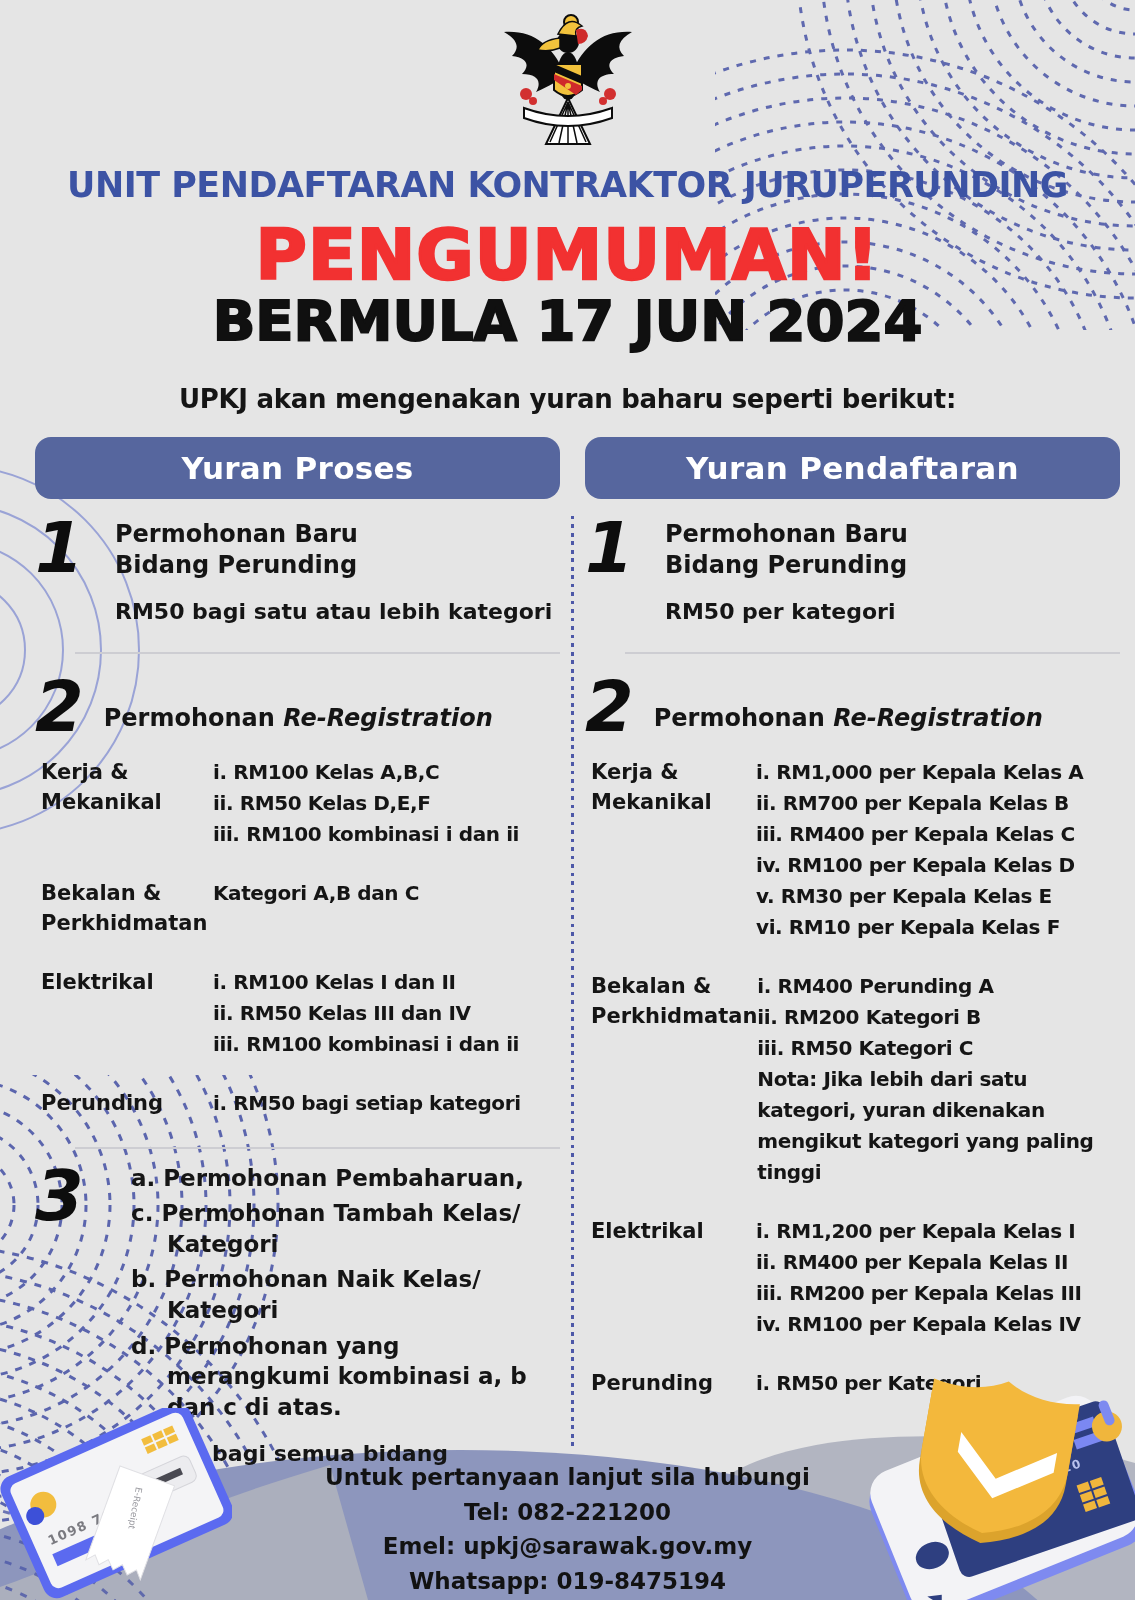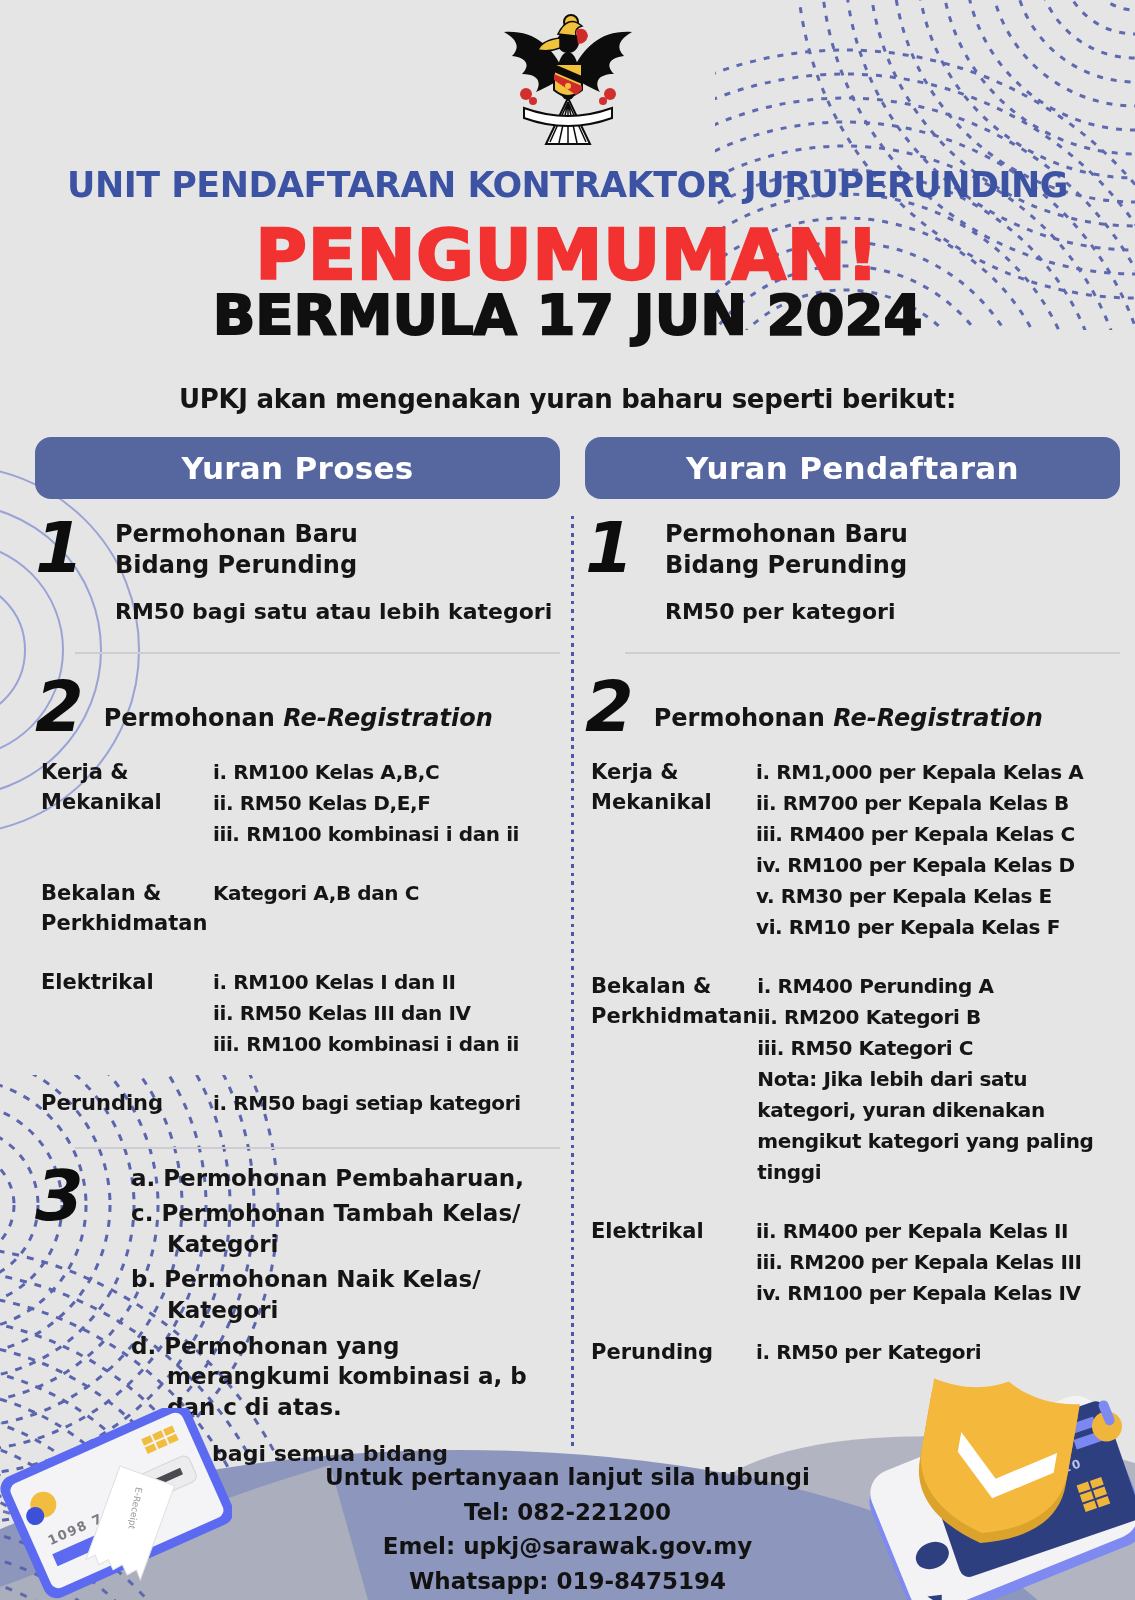--- a/index.html
+++ b/index.html
@@ -7,21 +7,21 @@
         font-family:"DejaVu Sans","Liberation Sans",sans-serif;color:#151515;}
   .deco{position:absolute;z-index:0;pointer-events:none;}
   .z1{z-index:1;} .z4{z-index:4;} .z5{z-index:5;}
 
   .logo-wrap{position:absolute;top:6px;left:50%;transform:translateX(-50%);z-index:2;}
 
   .org-title{position:absolute;top:164px;left:0;width:100%;text-align:center;z-index:2;
     font-size:36px;font-weight:bold;color:#3c53a4;letter-spacing:-0.5px;transform:scaleX(0.97);}
   .announcement{position:absolute;top:214px;left:0;width:100%;text-align:center;z-index:2;
     font-size:70px;font-weight:bold;color:#f23131;-webkit-text-stroke:2.5px #f23131;letter-spacing:1px;}
-  .effective{position:absolute;top:282px;left:0;width:100%;text-align:center;z-index:2;
+  .effective{position:absolute;top:288px;left:0;width:100%;text-align:center;z-index:2;
     font-size:56px;font-weight:bold;color:#101010;-webkit-text-stroke:2px #101010;letter-spacing:0px;}
   .subtitle{position:absolute;top:384px;left:0;width:100%;text-align:center;z-index:2;
     font-size:26px;font-weight:bold;letter-spacing:-0.3px;}
 
   .col{position:absolute;top:437px;z-index:2;}
   .col-left{left:35px;width:525px;}
   .col-right{left:585px;width:535px;}
   .pill{height:62px;background:#56669e;border-radius:16px;color:#fff;
     font-size:31px;font-weight:bold;display:flex;align-items:center;justify-content:center;letter-spacing:0.3px;}
 
@@ -260,20 +260,21 @@
         <div class="row-lines">
           <div>i.   RM400 Perunding A</div>
           <div>ii.  RM200 Kategori B</div>
           <div>iii. RM50 Kategori C</div>
           <div>Nota: Jika lebih dari satu kategori, yuran dikenakan mengikut kategori yang paling tinggi</div>
         </div>
       </div>
       <div class="row">
         <div class="row-label">Elektrikal</div>
         <div class="row-lines">
+          <div>i.  RM1,200 per Kepala Kelas I</div>
           <div>ii. RM400 per Kepala Kelas II</div>
           <div>iii. RM200 per Kepala Kelas III</div>
           <div>iv. RM100 per Kepala Kelas IV</div>
         </div>
       </div>
       <div class="row">
         <div class="row-label">Perunding</div>
         <div class="row-lines">
           <div>i.  RM50 per Kategori</div>
         </div>

